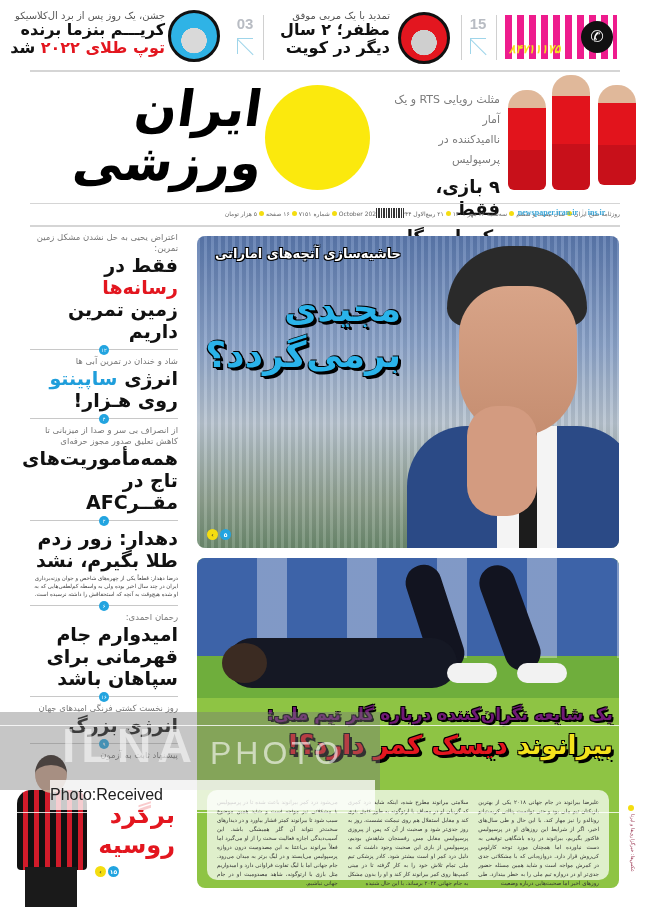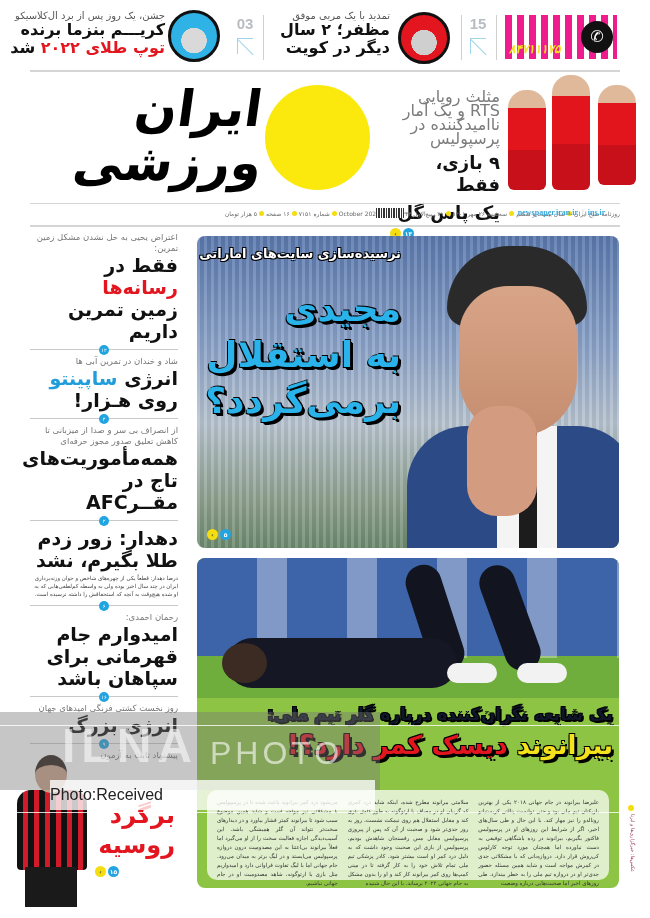--- a/index.html
+++ b/index.html
@@ -27,21 +27,21 @@
   .sms-num { position: absolute; left: 4px; bottom: 3px; color: #f4e21c; font-size: 12px; font-weight: bold; font-style: italic; }
   .phone-circle { position: absolute; right: 4px; top: 6px; width: 32px; height: 32px; border-radius: 50%; background: #111; color: #fff; font-size: 16px; text-align: center; line-height: 32px; }
 
   
   .logo { left: 32px; top: 82px; width: 230px; height: 112px; direction: ltr; }
   .logo .l1, .logo .l2 { font-family: "DejaVu Sans", sans-serif; font-weight: bold; color: #000; font-size: 50px; line-height: 54px; letter-spacing: -2px; text-align: right; transform: skewX(-8deg); }
   .sun { left: 265px; top: 85px; width: 105px; height: 105px; border-radius: 50%; background: #fbe90d; }
   .promo-players { left: 500px; top: 70px; width: 150px; height: 130px; }
   .player { position: absolute; width: 38px; border-radius: 18px 18px 6px 6px; background: linear-gradient(#e0b89a 0 18%, #e2141c 18% 60%, #c8101a 60%); }
   .promo-text { left: 390px; top: 90px; width: 110px; text-align: right; }
-  .promo-text .kicker { font-size: 16px; color: #7b7b7b; line-height: 14px; }
+  .promo-text .kicker { font-size: 11px; color: #7b7b7b; line-height: 20px; }
   .promo-text .h1 { font-size: 18px; font-weight: bold; line-height: 22px; margin-top: 6px; }
   .badges { display: flex; gap: 2px; direction: ltr; }
   .badge { width: 11px; height: 11px; border-radius: 50%; font-size: 6px; color: #fff; text-align: center; line-height: 11px; font-weight: bold; }
   .badge.yellow { background: #f4dd10; color: #333; }
   .badge.blue { background: #22a4e0; }
 
   
   .info-rule-top { left: 30px; top: 203px; width: 590px; height: 1px; background: #d5d5d5; }
   .info-bar { left: 30px; top: 205px; width: 590px; height: 16px; font-size: 6px; color: #666; display: flex; align-items: center; }
   .info-rule-bot { left: 30px; top: 225px; width: 590px; height: 2px; background: #d5d5d5; }
@@ -84,21 +84,21 @@
   .card2 .photo { position: absolute; left: 0; top: 0; width: 422px; height: 140px;
                   background: linear-gradient(180deg, #3d63a8 0 70%, #6fae3c 70% 100%); }
   .card2 .photo .ad { position: absolute; inset: 0; background: repeating-linear-gradient(90deg, transparent 0 60px, rgba(255,255,255,0.35) 60px 90px); height: 100px; }
   .keeper-legs { position: absolute; left: 200px; top: 5px; width: 160px; height: 115px; }
   .keeper-legs .leg1 { position: absolute; left: 20px; top: 0; width: 36px; height: 110px; border-radius: 18px; background: #121420; transform: rotate(-18deg); }
   .keeper-legs .leg2 { position: absolute; left: 95px; top: 0; width: 36px; height: 110px; border-radius: 18px; background: #121420; transform: rotate(-20deg); }
   .keeper-body { position: absolute; left: 30px; top: 80px; width: 230px; height: 50px; border-radius: 25px; background: #151824; }
   .keeper-head { position: absolute; left: 25px; top: 85px; width: 45px; height: 40px; border-radius: 50%; background: #3b2b22; }
   .shoe { position: absolute; top: 105px; width: 50px; height: 20px; border-radius: 10px; background: #f2f2f2; }
 
-  .card2 .kicker { position: absolute; right: 6px; top: 146px; font-size: 17px; font-weight: bold; color: #0f172a; white-space: nowrap;
+  .card2 .kicker { position: absolute; right: 6px; top: 146px; font-size: 17px; font-weight: bold; color: #701a75; white-space: nowrap;
                    text-shadow: 2px 2px 0 #000, -1px 1px 0 #000, 1px -1px 0 #000, -1px -1px 0 #000; }
   .card2 .h1 { position: absolute; right: 6px; top: 172px; font-size: 26px; font-weight: bold; white-space: nowrap;
                text-shadow: 3px 3px 0 #000, -1px 1px 0 #000, 1px -1px 0 #000, -1px -1px 0 #000; }
   .card2 .h1 .y { color: #f4e21c; }
   .card2 .h1 .r { color: #e3161f; }
   .card2 .textbox { position: absolute; left: 10px; top: 232px; width: 402px; height: 90px; border-radius: 10px; background: rgba(255,255,255,0.72); display: flex; gap: 10px; padding: 8px 10px; direction: rtl; }
   .card2 .textbox .col { flex: 1; font-size: 5.5px; line-height: 9px; color: #333; text-align: justify; }
 
   .side-credit { left: 626px; top: 805px; width: 10px; height: 80px; }
   .side-credit .d { width: 6px; height: 6px; border-radius: 50%; background: #f4dd10; margin: 0 auto 3px; }
@@ -268,24 +268,23 @@
 <div class="abs card1">
   <div class="crowd"></div>
   <div class="man">
     <div class="suit"></div>
       <div class="shirt"></div>
       <div class="tie"></div>
     <div class="hair"></div>
       <div class="face"></div>
       <div class="hand"></div>
   </div>
-  <div class="kicker">نرسیده‌سازی سایت‌های اماراتی</div>
+  <div class="kicker">حاشیه‌سازی آنچه‌های اماراتی</div>
   <div class="h1">
     <div>مجیدی</div>
-    <div>به استقلال</div>
     <div>برمی‌گردد؟</div>
   </div>
   <div class="badges">
     <span class="badge yellow">‹</span>
     <span class="badge blue">۵</span>
   </div>
 </div>
 
 <div class="abs card2">
   <div class="photo">

